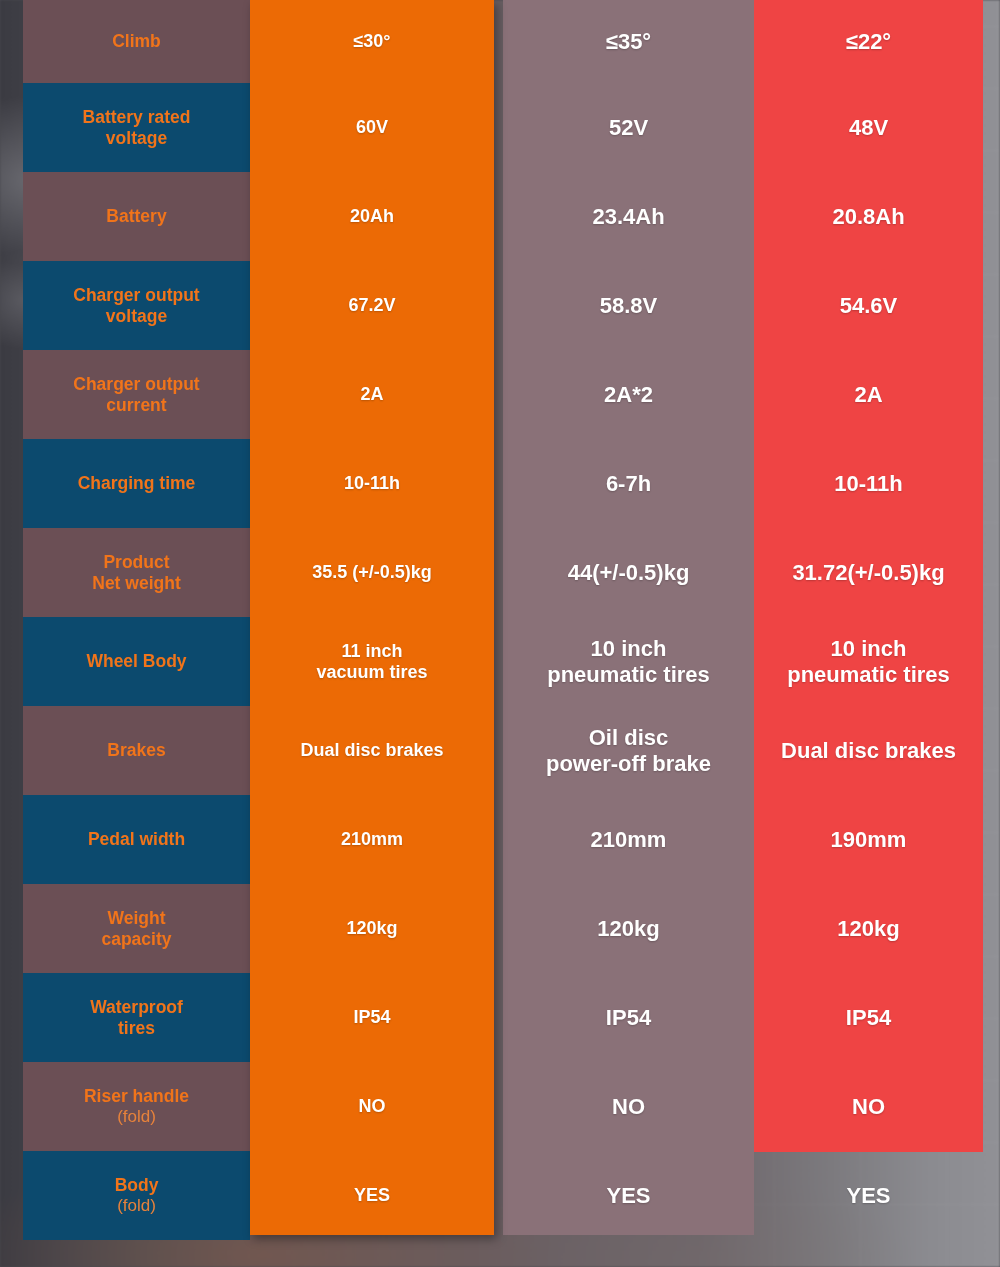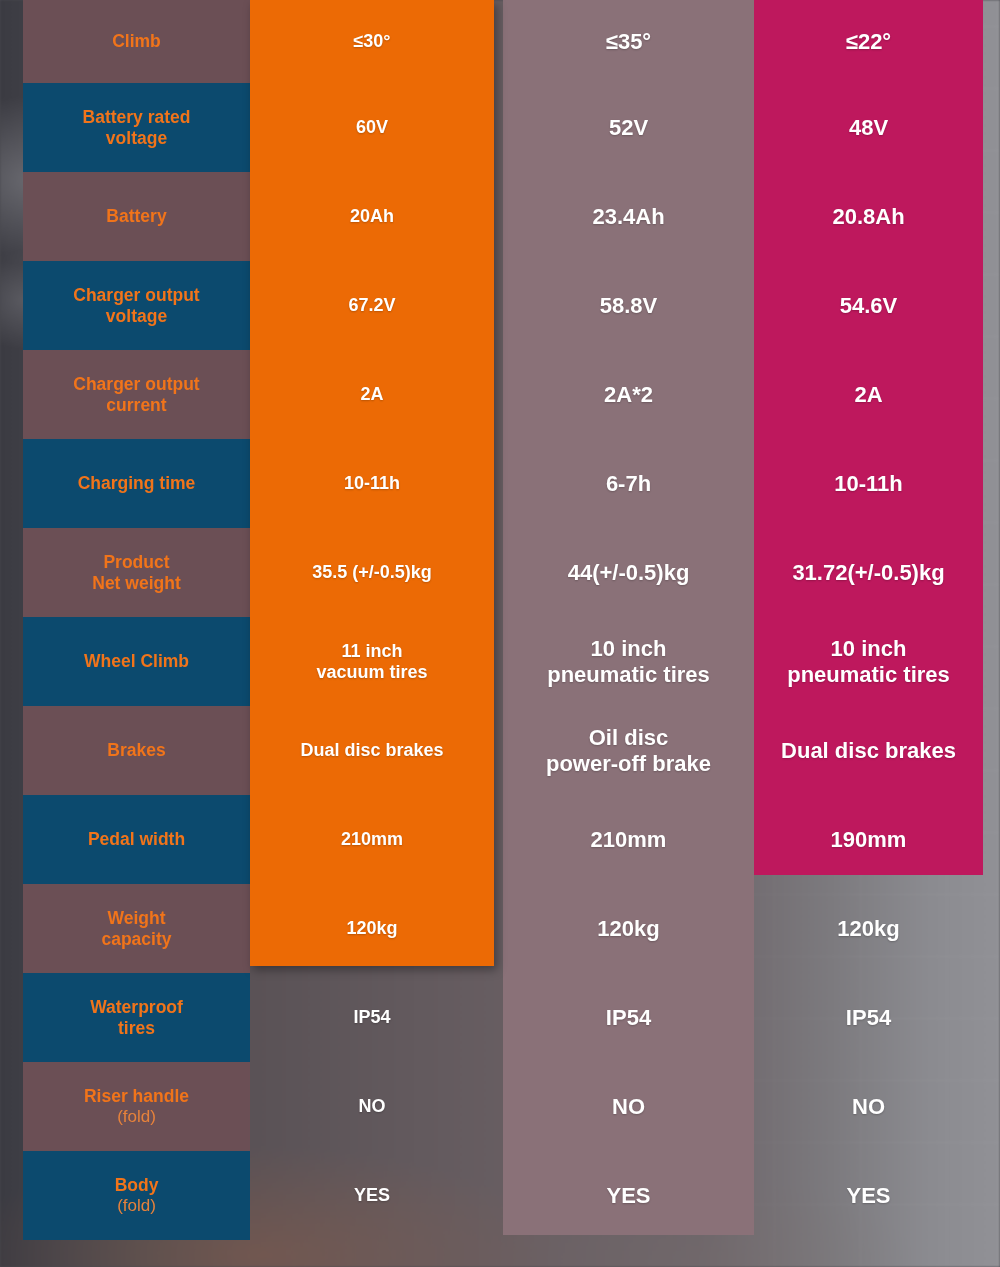--- a/index.html
+++ b/index.html
@@ -62,27 +62,27 @@
   .col {
     position: absolute;
     top: 0;
     display: flex;
     flex-direction: column;
   }
 
   
   .col-label { left: 23px;  width: 227px; height: 1235px; }
   
-  .col-hl    { left: 250px; width: 244px; height: 966px;
+  .col-hl    { left: 250px; width: 244px; height: 1235px;
                background: #ec6a05;
                box-shadow: 3px 4px 9px rgba(0,0,0,.35); z-index: 3; align-items: center; }
   
   .col-b     { left: 503px; width: 251px; height: 1235px; background: #8a7178; }
   
-  .col-c     { left: 754px; width: 229px; height: 875px; background: #be185d; }
+  .col-c     { left: 754px; width: 229px; height: 1152px; background: #ef4444; }
 
   .cell {
     flex: 0 0 auto;
     height: 89px;
     display: flex;
     flex-direction: column;
     align-items: center;
     justify-content: center;
     text-align: center;
     line-height: 1.16;
@@ -136,21 +136,21 @@
         <span class="ln">current</span>
       </div>
       <div class="cell even">
         <span class="ln">Charging time</span>
       </div>
       <div class="cell odd">
         <span class="ln">Product</span>
         <span class="ln">Net weight</span>
       </div>
       <div class="cell even">
-        <span class="ln">Wheel Climb</span>
+        <span class="ln">Wheel Body</span>
       </div>
       <div class="cell odd">
         <span class="ln">Brakes</span>
       </div>
       <div class="cell even">
         <span class="ln">Pedal width</span>
       </div>
       <div class="cell odd">
         <span class="ln">Weight</span>
         <span class="ln">capacity</span>

